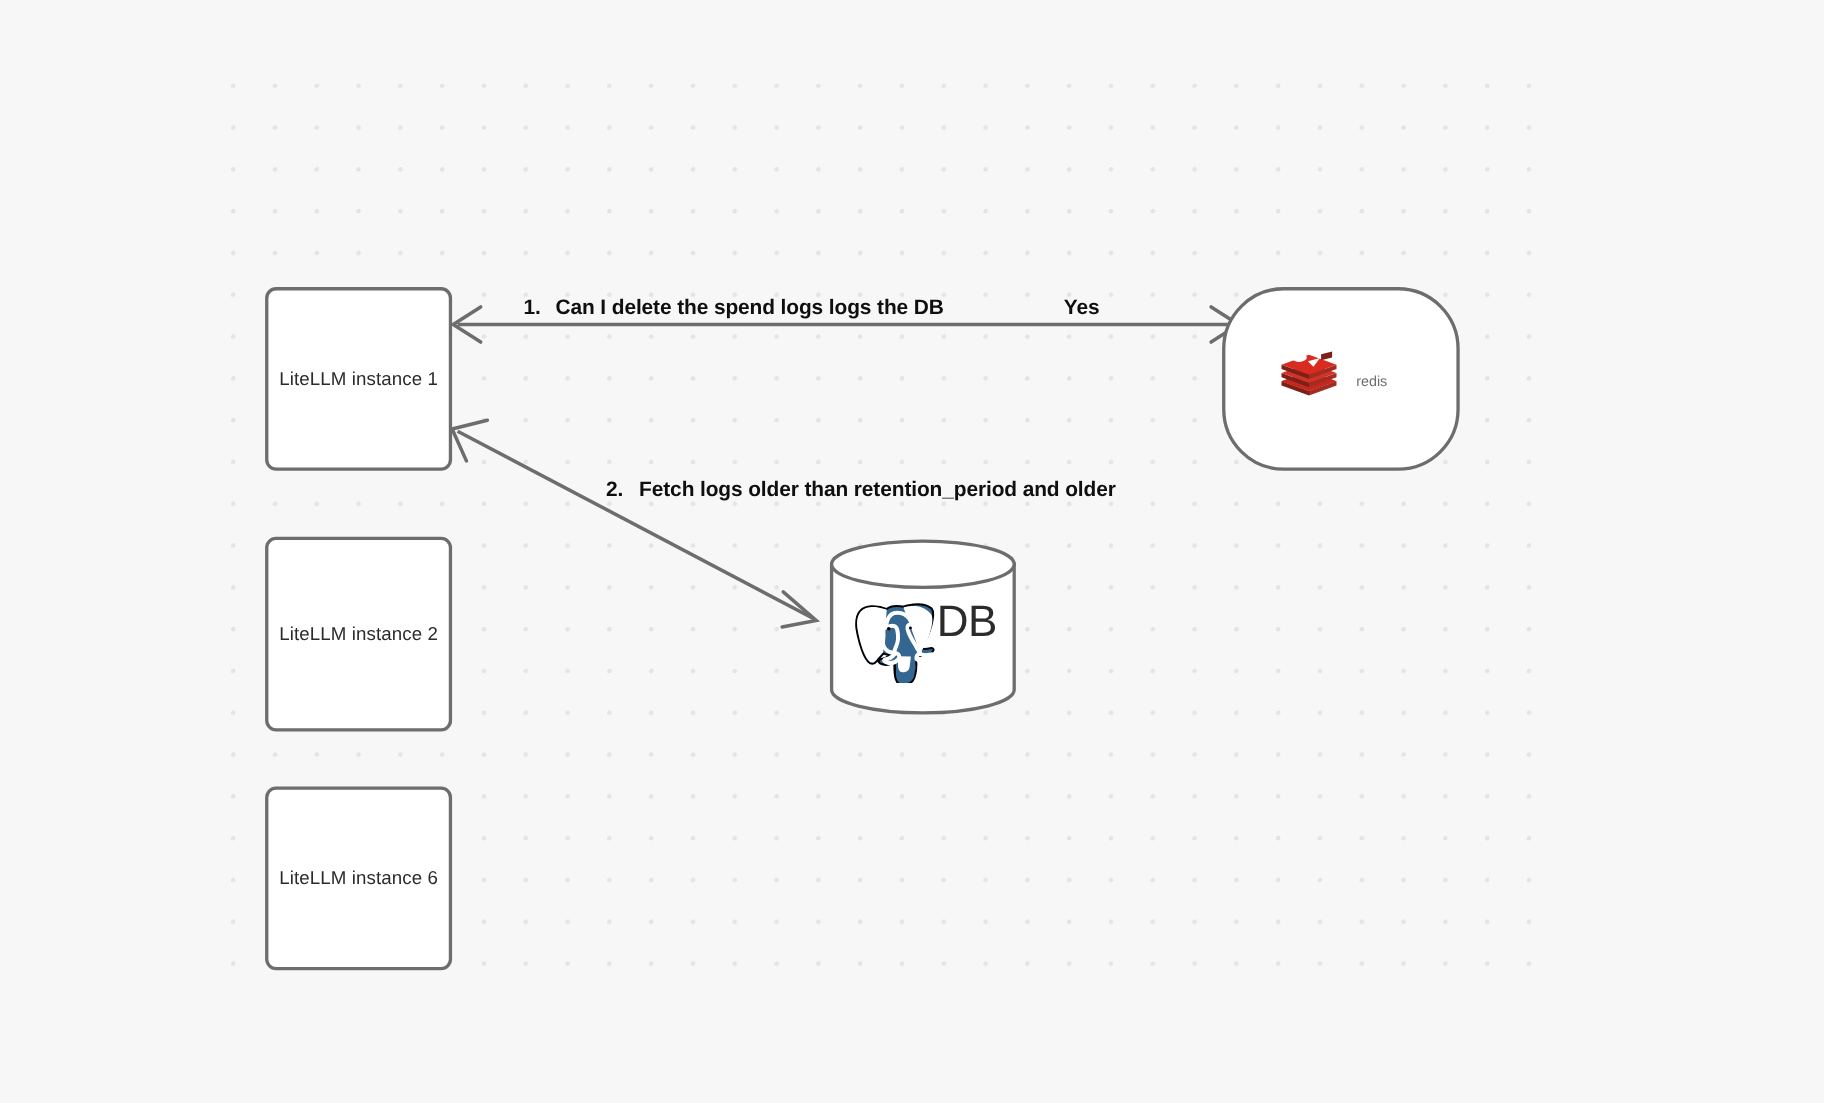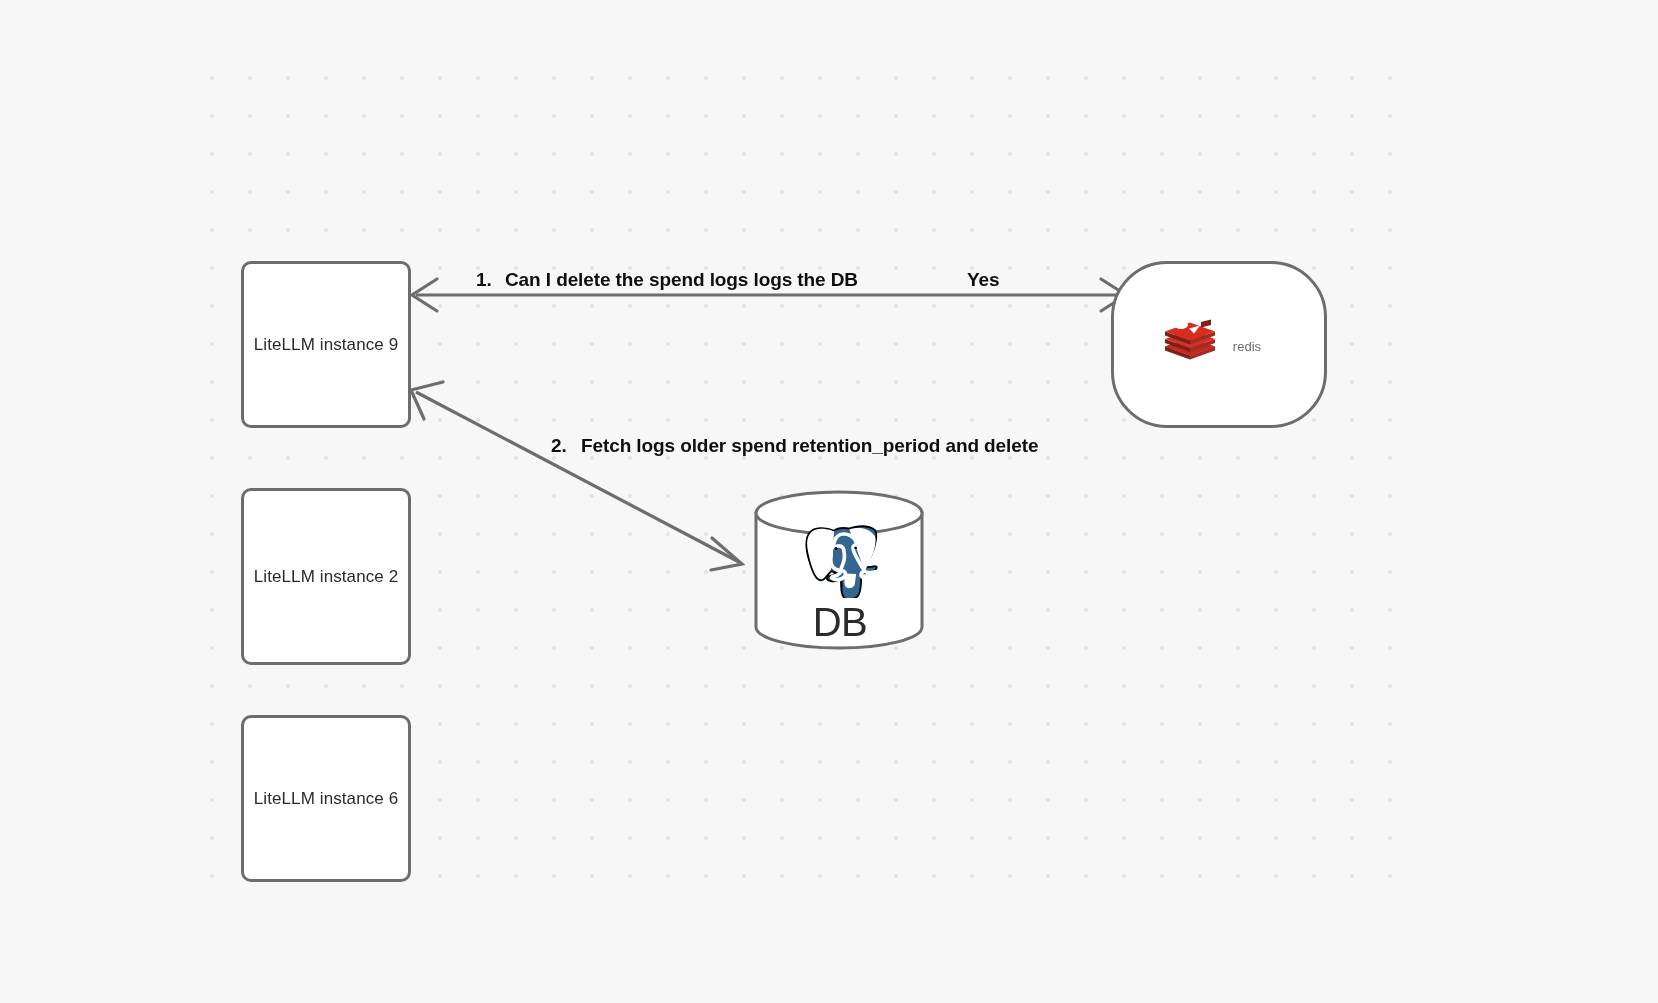--- a/index.html
+++ b/index.html
@@ -97,23 +97,21 @@
     left: 0; top: 0;
     width: 172px; height: 160px;
     display: flex;
     align-items: center;
     justify-content: center;
     padding-top: 22px;
     box-sizing: border-box;
   }
   #db-logo-row {
     display: flex;
-    align-items: center;
     gap: 0px;
-    flex-direction: column;
   }
   #db-text {
     font-size: 40px;
     color: #2b2b2b;
     font-family: "Liberation Sans", sans-serif;
     font-weight: 400;
     letter-spacing: -0.5px;
     margin-left: 2px;
     margin-top: 2px;
   }
@@ -167,24 +165,24 @@
 
       <polyline points="712,538 742,564 711,570" fill="none" stroke="#6d6d6d" stroke-width="3.2" stroke-linecap="round" stroke-linejoin="miter"></polyline>
     </g>
   </svg>
 
   <div class="edge-label" id="edge-label-1-num">1.</div>
   <div class="edge-label" id="edge-label-1-text">Can I delete the spend logs logs the DB</div>
   <div class="edge-label" id="edge-label-1-yes">Yes</div>
 
   <div class="edge-label" id="edge-label-2-num">2.</div>
-  <div class="edge-label" id="edge-label-2-text">Fetch logs older spend retention_period and delete</div>
+  <div class="edge-label" id="edge-label-2-text">Fetch logs older than retention_period and older</div>
 
   <div class="node-box" id="node-litellm-1">
-    <span class="node-label">LiteLLM instance 9</span>
+    <span class="node-label">LiteLLM instance 1</span>
   </div>
 
   <div class="node-box" id="node-litellm-2">
     <span class="node-label">LiteLLM instance 2</span>
   </div>
 
   <div class="node-box" id="node-litellm-3">
     <span class="node-label">LiteLLM instance 6</span>
   </div>
 

